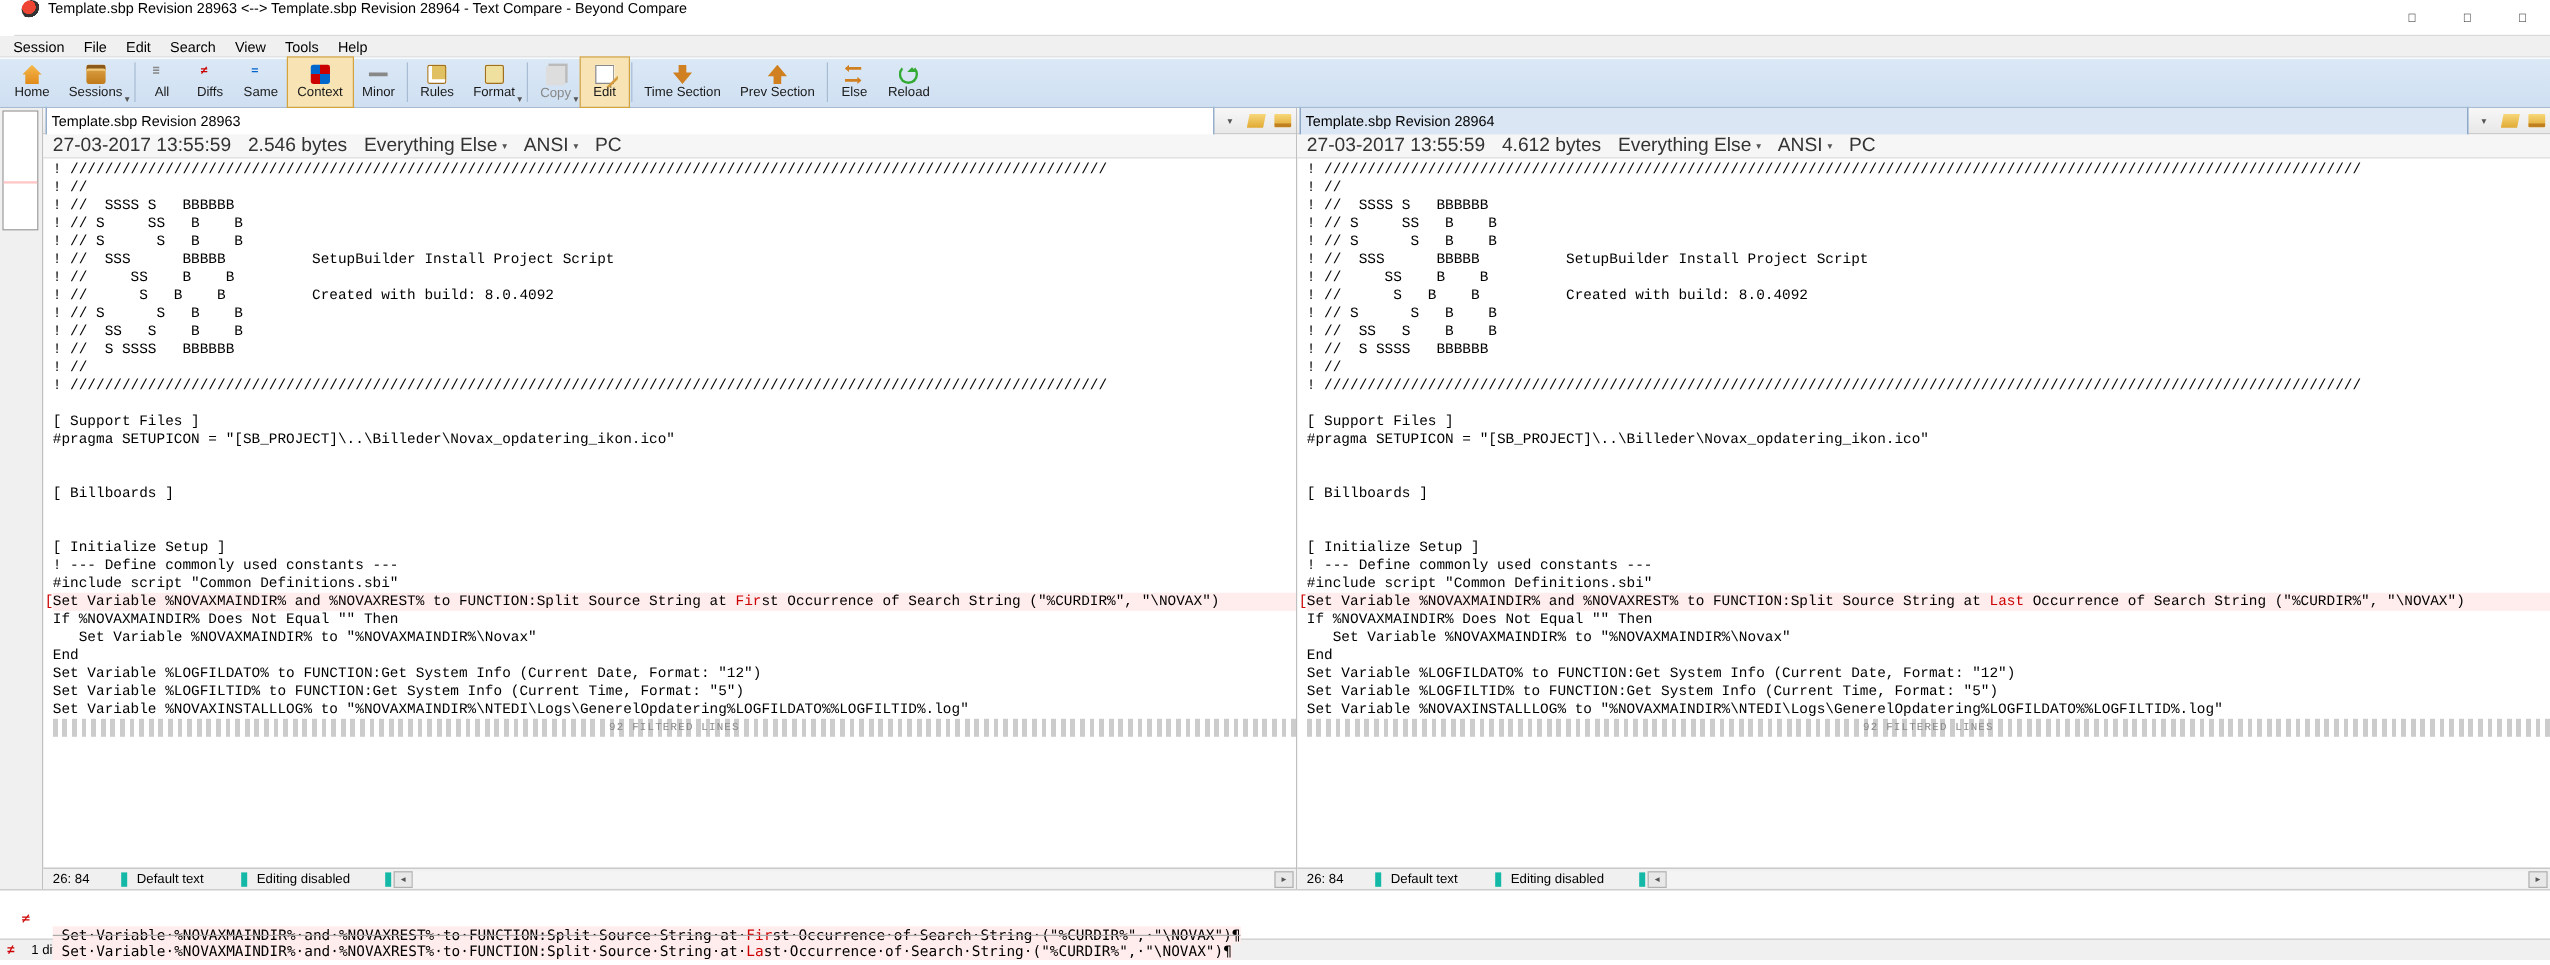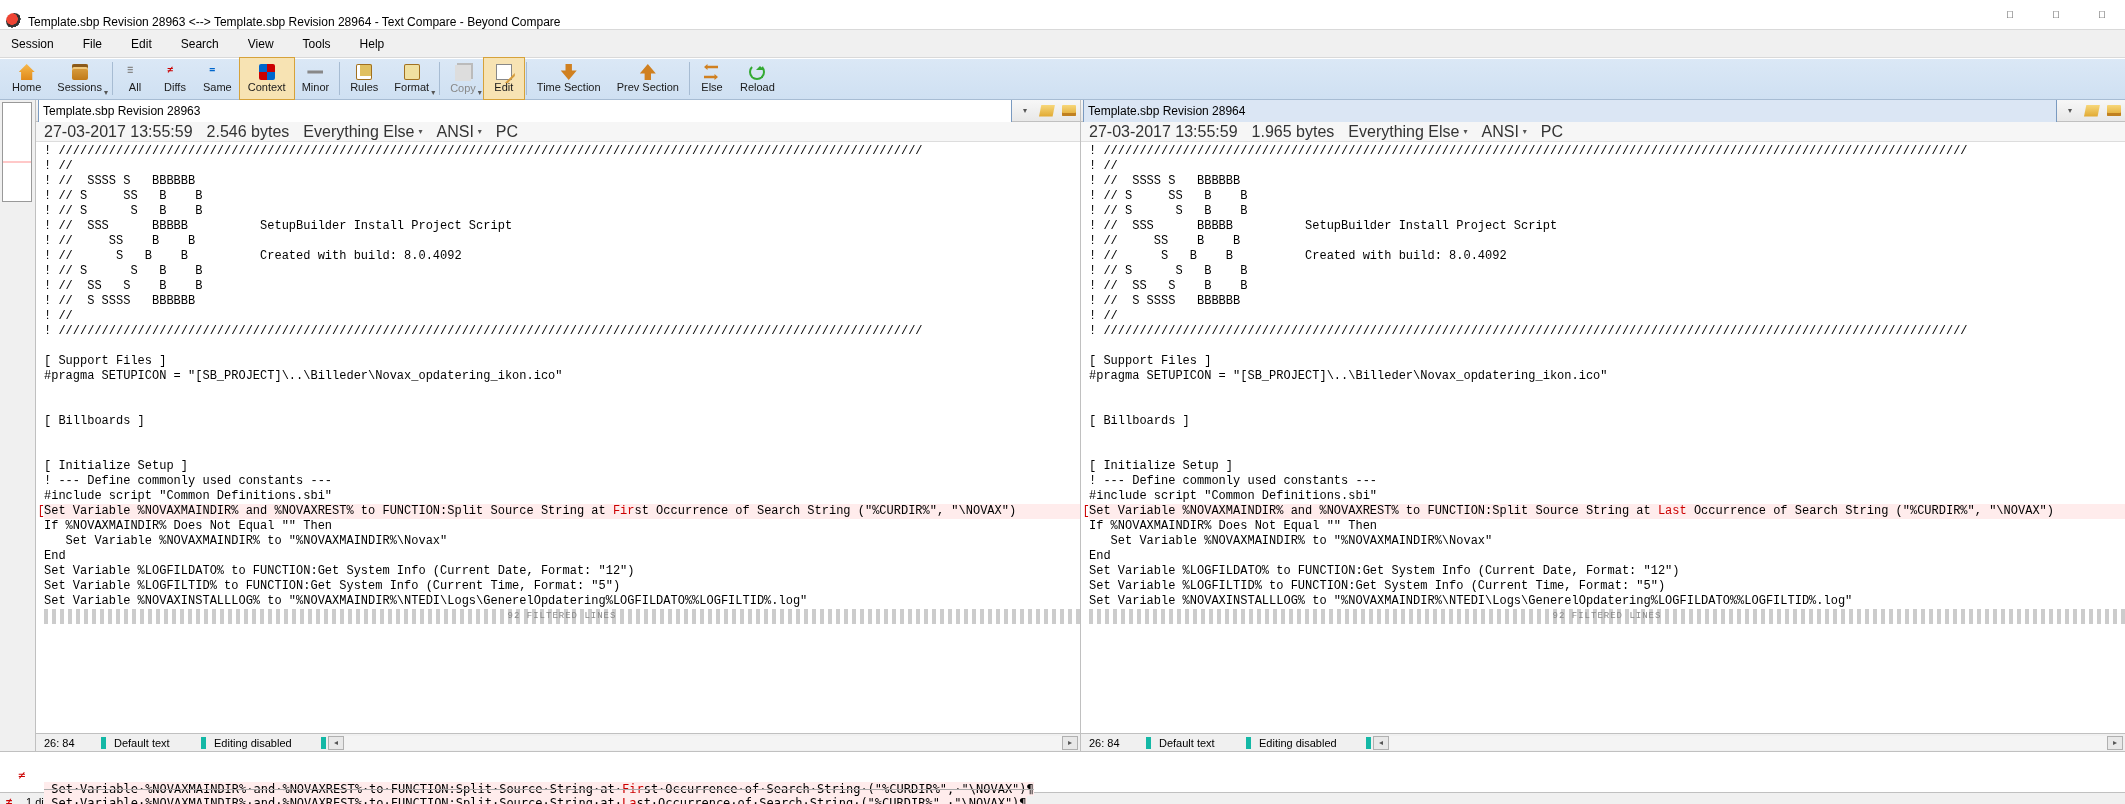--- a/index.html
+++ b/index.html
@@ -1,21 +1,21 @@
 <!DOCTYPE html>
 <html><head>
 <meta charset="utf-8">
 <style>
 * { box-sizing: border-box; margin: 0; padding: 0; }
 html, body { width: 2125px; height: 804px; font-family: "Segoe UI", Tahoma, sans-serif; font-size: 12px; background: #fff; overflow: hidden; }
-.titlebar { height: 30px; background: #fff; display: flex; align-items: flex-end; border-bottom: 1px solid #d9d9d9; }
+.titlebar { height: 30px; background: #fff; display: flex; align-items: flex-start; border-bottom: 1px solid #d9d9d9; margin-left: 12px; }
 .titlebar .icon { width: 16px; height: 16px; margin: 0 6px; background: radial-gradient(circle at 6px 6px, #e43 0 40%, #333 41% 60%, transparent 61%); border-radius: 50%; }
 .titlebar .title { flex: 1; color: #000; }
 .titlebar .wbtn { width: 46px; height: 30px; display: flex; align-items: center; justify-content: center; font-family: "Segoe MDL2 Assets","Segoe UI Symbol",sans-serif; font-size: 10px; color: #222; }
-.menubar { height: 28px; display: flex; align-items: center; padding: 0 4px; gap: 15px; background: #f0f0f0; border-bottom: 1px solid #d9d9d9; }
+.menubar { height: 18px; display: flex; align-items: center; padding: 0 4px; gap: 2px; background: #f0f0f0; border-bottom: 1px solid #d9d9d9; }
 .menubar .mi { padding: 2px 7px; }
 .toolbar { height: 42px; background: linear-gradient(#dbe8f6,#cfe0f2); display: flex; align-items: stretch; padding: 0 4px; border-bottom: 1px solid #a7bcd3; position: relative; }
 .toolbar::before { content:""; position:absolute; inset:0 0 auto 0; height:1px; background:#fff; }
 .tb { display: flex; flex-direction: column; align-items: center; justify-content: center; min-width: 40px; padding: 2px 8px; font-size: 11px; color: #1a1a1a; position: relative; }
 .tb.active { background: #f7e3b3; outline:1px solid #d6a23a; }
 .tb.disabled { color: #888; }
 .tb .ico { width: 16px; height: 16px; margin-bottom: 1px; }
 .tb.dd::after { content:"▾"; font-size: 8px; color:#555; position:absolute; right:2px; bottom:2px; }
 .sep { width: 1px; background: #a7bcd3; margin: 4px 2px; }
 .ico { display:inline-block; }
@@ -213,21 +213,21 @@
         <span class="pbtn dd">▾</span>
         <span class="pbtn">
             <span class="ico i-open"></span>
           </span>
         <span class="pbtn">
             <span class="ico i-browse"></span>
           </span>
       </div>
       <div class="infobar">
         <span>27-03-2017 13:55:59</span>
-        <span>1.965 bytes</span>
+        <span>4.612 bytes</span>
         <span class="combo">Everything Else</span>
         <span class="combo">ANSI</span>
         <span>PC</span>
       </div>
       <div class="code" id="code-right"><div class="ln">! ////////////////////////////////////////////////////////////////////////////////////////////////////////////////////////</div><div class="ln">! //</div><div class="ln">! //  SSSS S   BBBBBB</div><div class="ln">! // S     SS   B    B</div><div class="ln">! // S      S   B    B</div><div class="ln">! //  SSS      BBBBB          SetupBuilder Install Project Script</div><div class="ln">! //     SS    B    B</div><div class="ln">! //      S   B    B          Created with build: 8.0.4092</div><div class="ln">! // S      S   B    B</div><div class="ln">! //  SS   S    B    B</div><div class="ln">! //  S SSSS   BBBBBB</div><div class="ln">! //</div><div class="ln">! ////////////////////////////////////////////////////////////////////////////////////////////////////////////////////////</div><div class="ln">&nbsp;</div><div class="ln">[ Support Files ]</div><div class="ln">#pragma SETUPICON = "[SB_PROJECT]\..\Billeder\Novax_opdatering_ikon.ico"</div><div class="ln">&nbsp;</div><div class="ln">&nbsp;</div><div class="ln">[ Billboards ]</div><div class="ln">&nbsp;</div><div class="ln">&nbsp;</div><div class="ln">[ Initialize Setup ]</div><div class="ln">! --- Define commonly used constants ---</div><div class="ln">#include script "Common Definitions.sbi"</div><div class="ln diff"><span class="gut">[</span>Set Variable %NOVAXMAINDIR% and %NOVAXREST% to FUNCTION:Split Source String at <span class="dw">Last</span> Occurrence of Search String ("%CURDIR%", "\NOVAX")</div><div class="ln">If %NOVAXMAINDIR% Does Not Equal "" Then</div><div class="ln">   Set Variable %NOVAXMAINDIR% to "%NOVAXMAINDIR%\Novax"</div><div class="ln">End</div><div class="ln">Set Variable %LOGFILDATO% to FUNCTION:Get System Info (Current Date, Format: "12")</div><div class="ln">Set Variable %LOGFILTID% to FUNCTION:Get System Info (Current Time, Format: "5")</div><div class="ln">Set Variable %NOVAXINSTALLLOG% to "%NOVAXMAINDIR%\NTEDI\Logs\GenerelOpdatering%LOGFILDATO%%LOGFILTID%.log"</div><div class="filtered">92 FILTERED LINES</div></div>
       <div class="pane-status">
         <span class="cell">26: 84</span>
         <span class="cell" style="min-width:100px">Default text</span>
         <span class="cell" style="min-width:120px">Editing disabled</span>
         <div class="hscroll">

